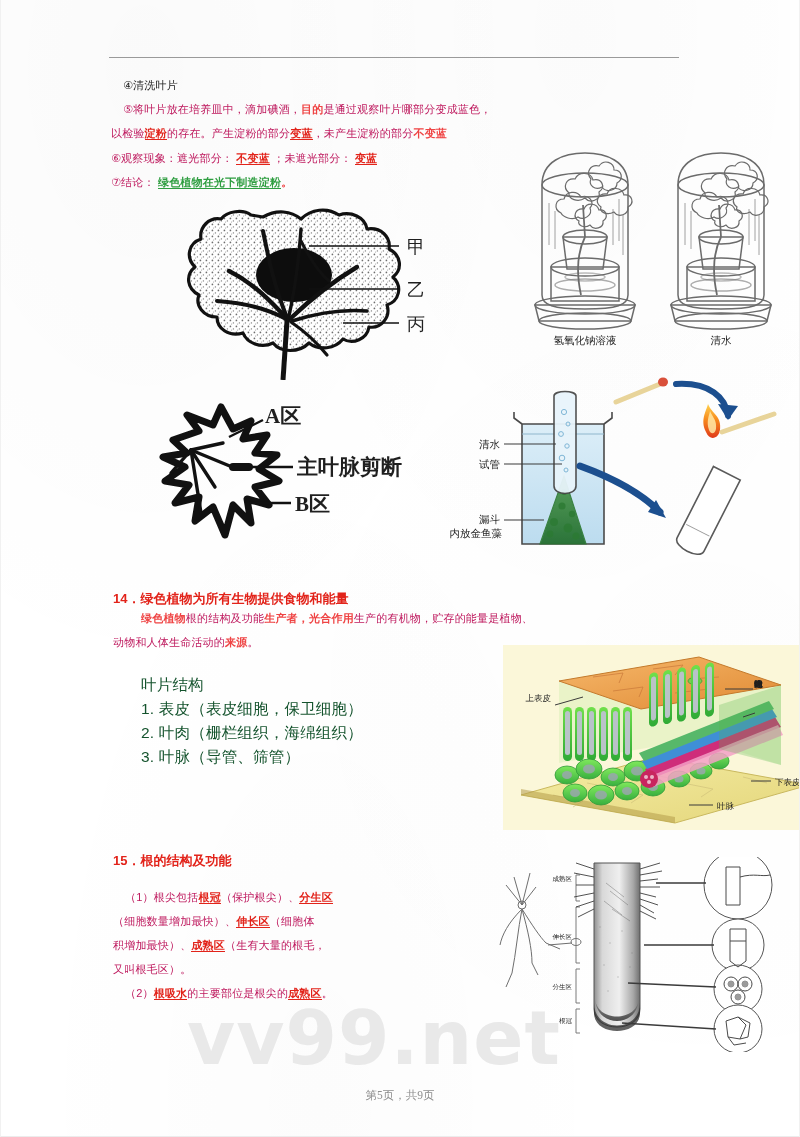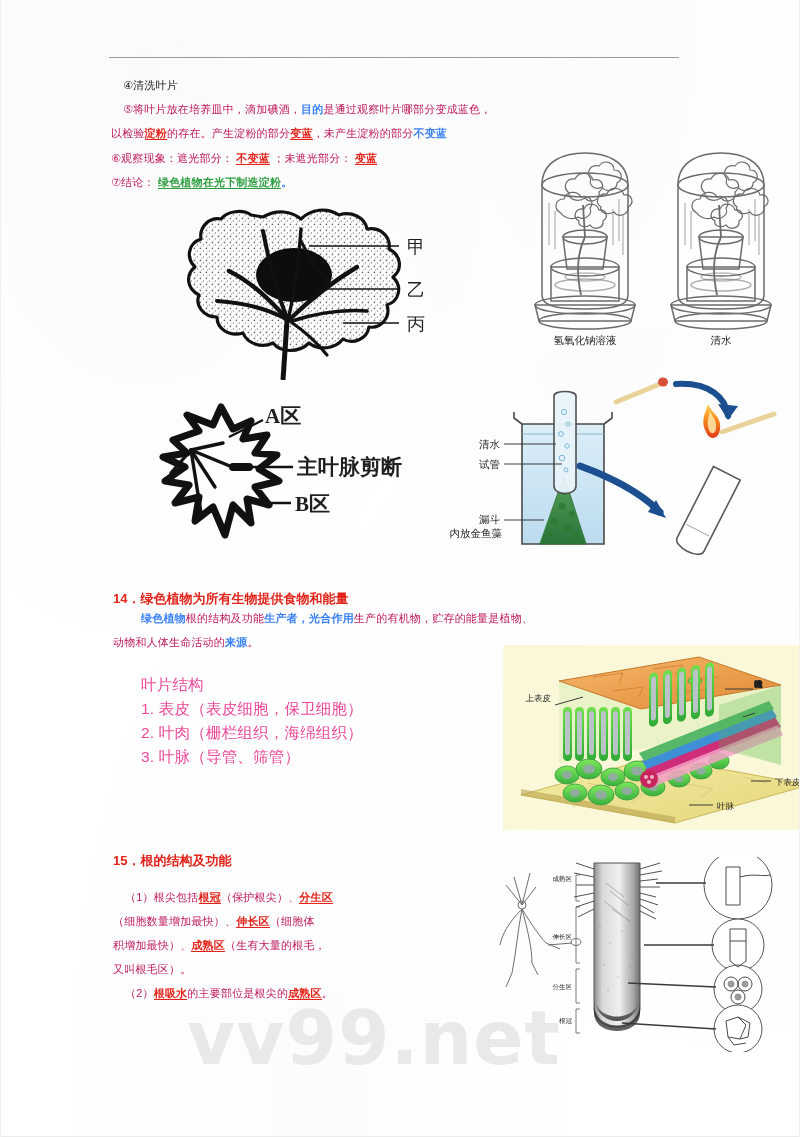--- a/index.html
+++ b/index.html
@@ -17,29 +17,29 @@
     position:absolute;inset:0;pointer-events:none;
     background:
       radial-gradient(ellipse at 18% 6%, rgba(0,0,0,.018), transparent 42%),
       radial-gradient(ellipse at 72% 3%, rgba(0,0,0,.015), transparent 40%),
       radial-gradient(ellipse at 40% 97%, rgba(0,0,0,.013), transparent 45%),
       radial-gradient(ellipse at 88% 60%, rgba(0,0,0,.008), transparent 50%);
   }
   .hrule{position:absolute;left:108px;top:57px;width:570px;height:1px;background:#9a9a9a;}
 
   .txt{position:absolute;color:#1b1b1b;white-space:nowrap;letter-spacing:.2px;}
-  .red{color:#3b82f6;font-weight:bold;}
+  .red{color:#ef4444;font-weight:bold;}
   .redu{color:#e2231a;font-weight:bold;border-bottom:1.6px solid #e2231a;}
   .green{color:#2f9e41;font-weight:bold;border-bottom:1.6px solid #2f9e41;}
   .blk{color:#be185d;}
 
   .sec-head{position:absolute;color:#e2231a;font-weight:bold;font-size:13px;white-space:nowrap;}
 
   .body-line{font-size:11px;line-height:1;}
-  .note-line{font-size:15.5px;line-height:1;color:#ec4899;}
+  .note-line{font-size:15.5px;line-height:1;color:#14532d;}
 
   
   .watermark{
     position:absolute;left:186px;top:995px;
     font-size:74px;font-weight:bold;color:#e9e9e9;
     font-family:"DejaVu Sans",sans-serif;letter-spacing:1px;
     user-select:none;
   }
   .footer{
     position:absolute;left:0;right:0;top:1088px;text-align:center;
@@ -612,13 +612,14 @@
         </g>
 
         <path d="M238 164 L250 160 L258 168 L252 182 L240 180 Z"></path>
         <path d="M250 160 L262 166 L260 180 L252 182"></path>
         <path d="M240 180 L246 188 L258 186"></path>
       </g>
     </svg>
   </div>
 
   <div class="watermark">vv99.net</div>
+  <div class="footer">第5页，共9页</div>
 </div>
 
 </body></html>

